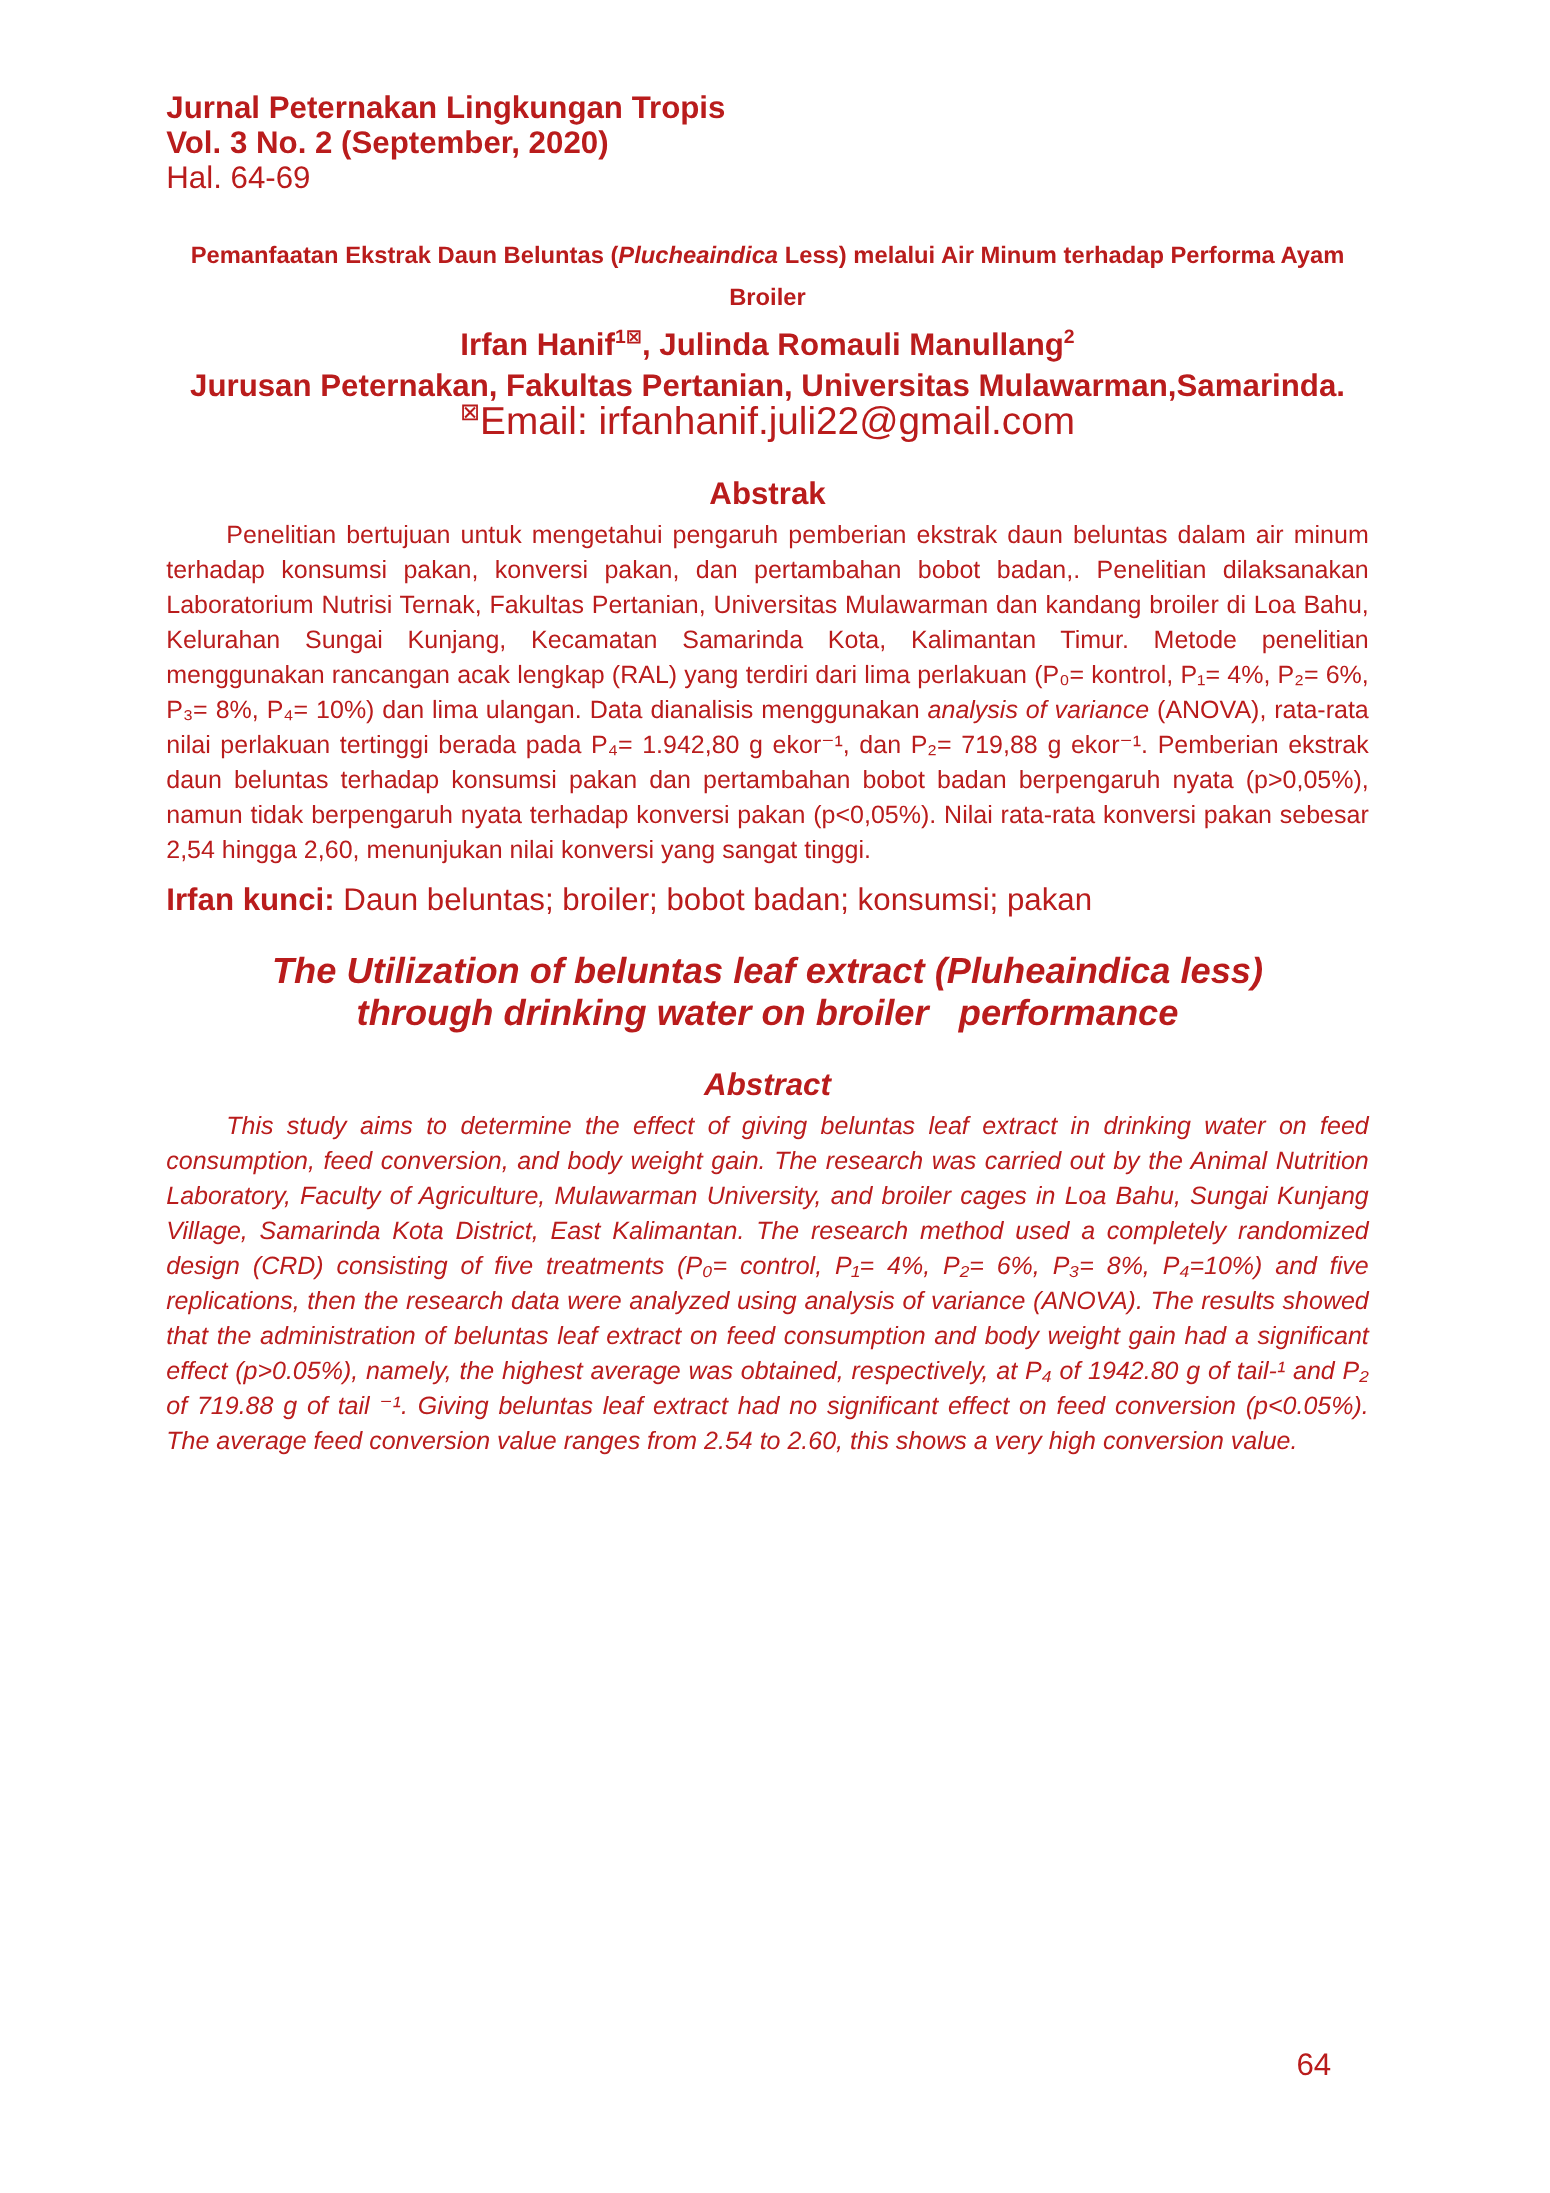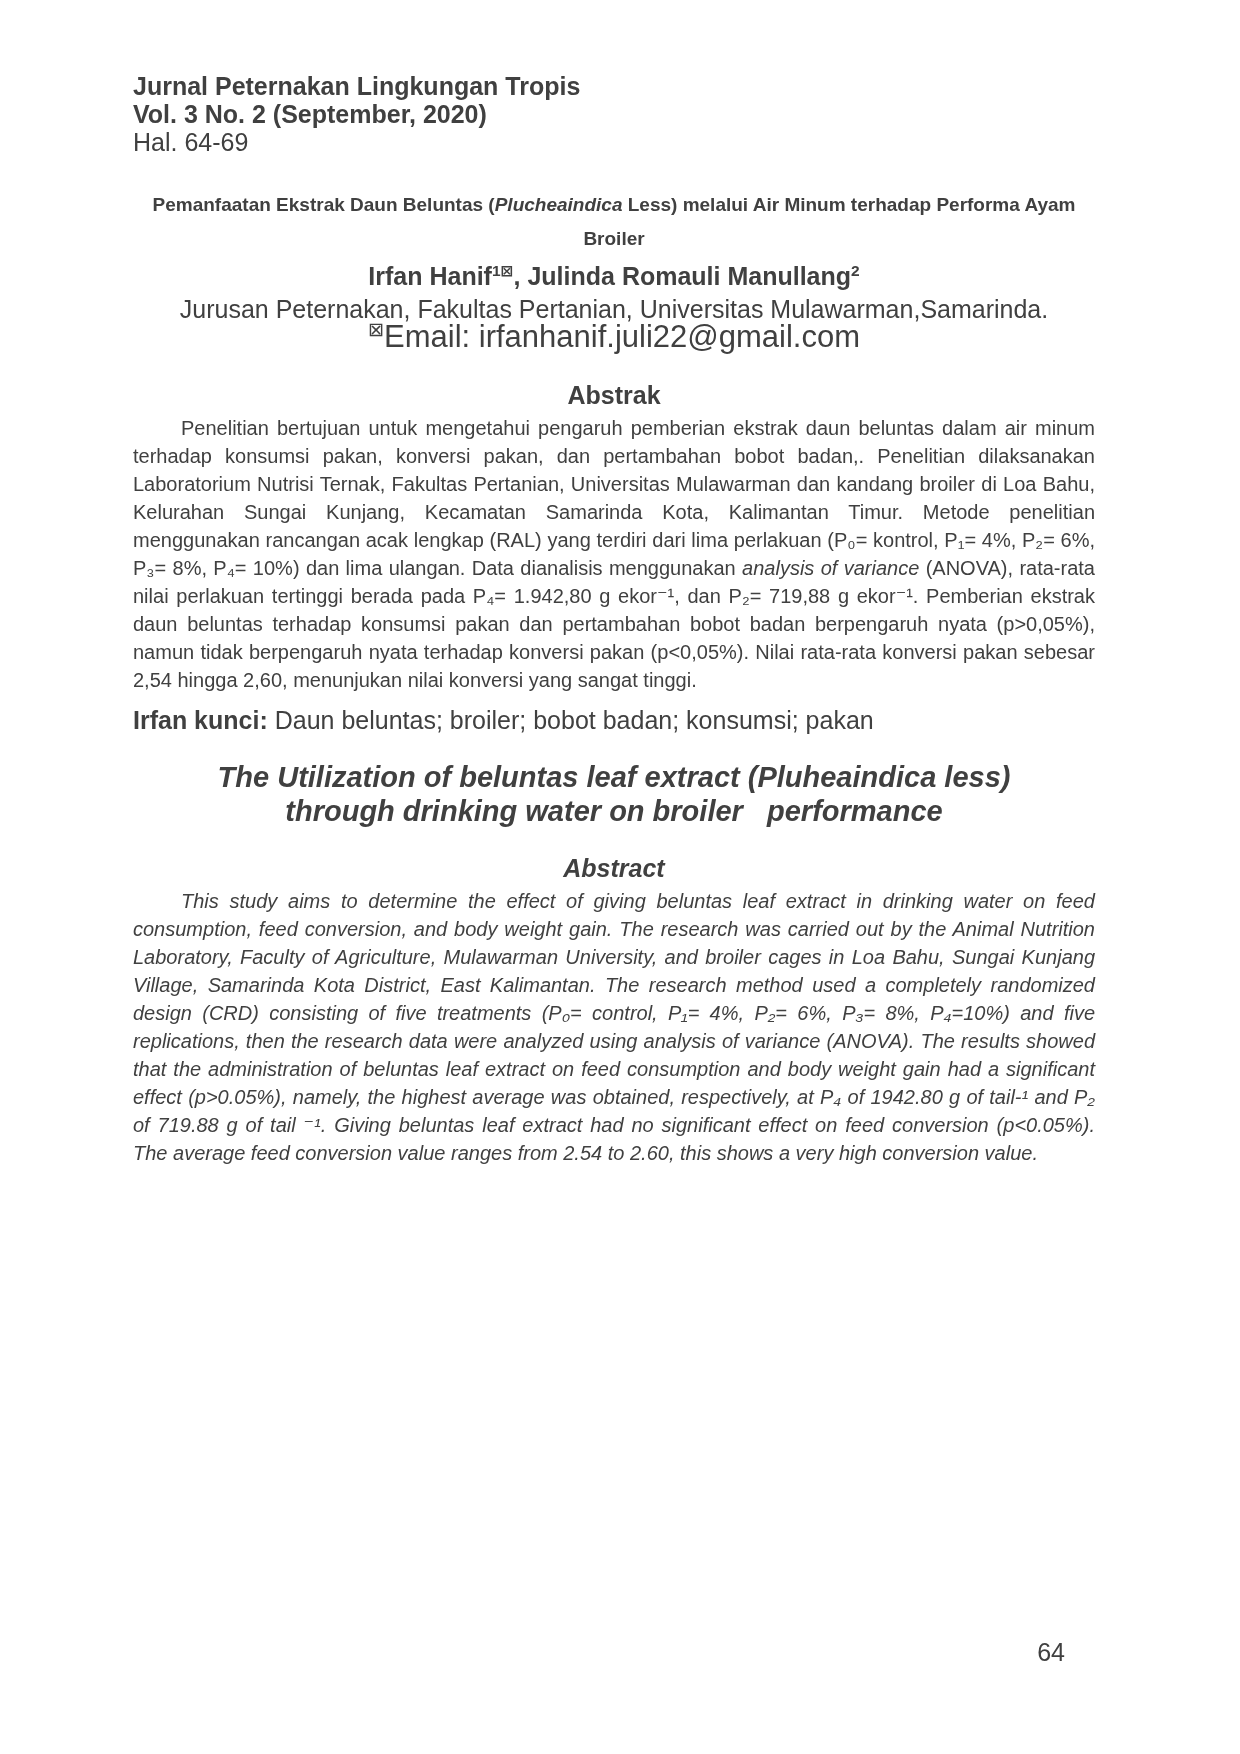--- a/index.html
+++ b/index.html
@@ -1,21 +1,21 @@
 <!DOCTYPE html>
 <html><head>
 <meta charset="utf-8">
 <style>
   html, body { margin: 0; padding: 0; background: #ffffff; }
   .page {
     position: relative;
     width: 1240px;
     height: 1754px;
     background: #ffffff;
-    color: #404040;
+    color: #b91c1c;
     font-family: "Liberation Sans", "DejaVu Sans", sans-serif;
     overflow: hidden;
   }
   .content {
     position: absolute;
     left: 133px;
     top: 0;
     width: 962px;
   }
   .header-block {
@@ -37,20 +37,21 @@
     font-size: 25px;
     line-height: 28px;
     font-weight: bold;
     text-align: center;
   }
   .affiliation-line {
     margin-top: 5px;
     font-size: 25px;
     line-height: 28px;
     text-align: center;
+    font-weight: bold;
   }
   .email-line {
     font-size: 31px;
     line-height: 28px;
     text-align: center;
   }
   .section-heading {
     margin-top: 30px;
     font-size: 25px;
     line-height: 28px;

